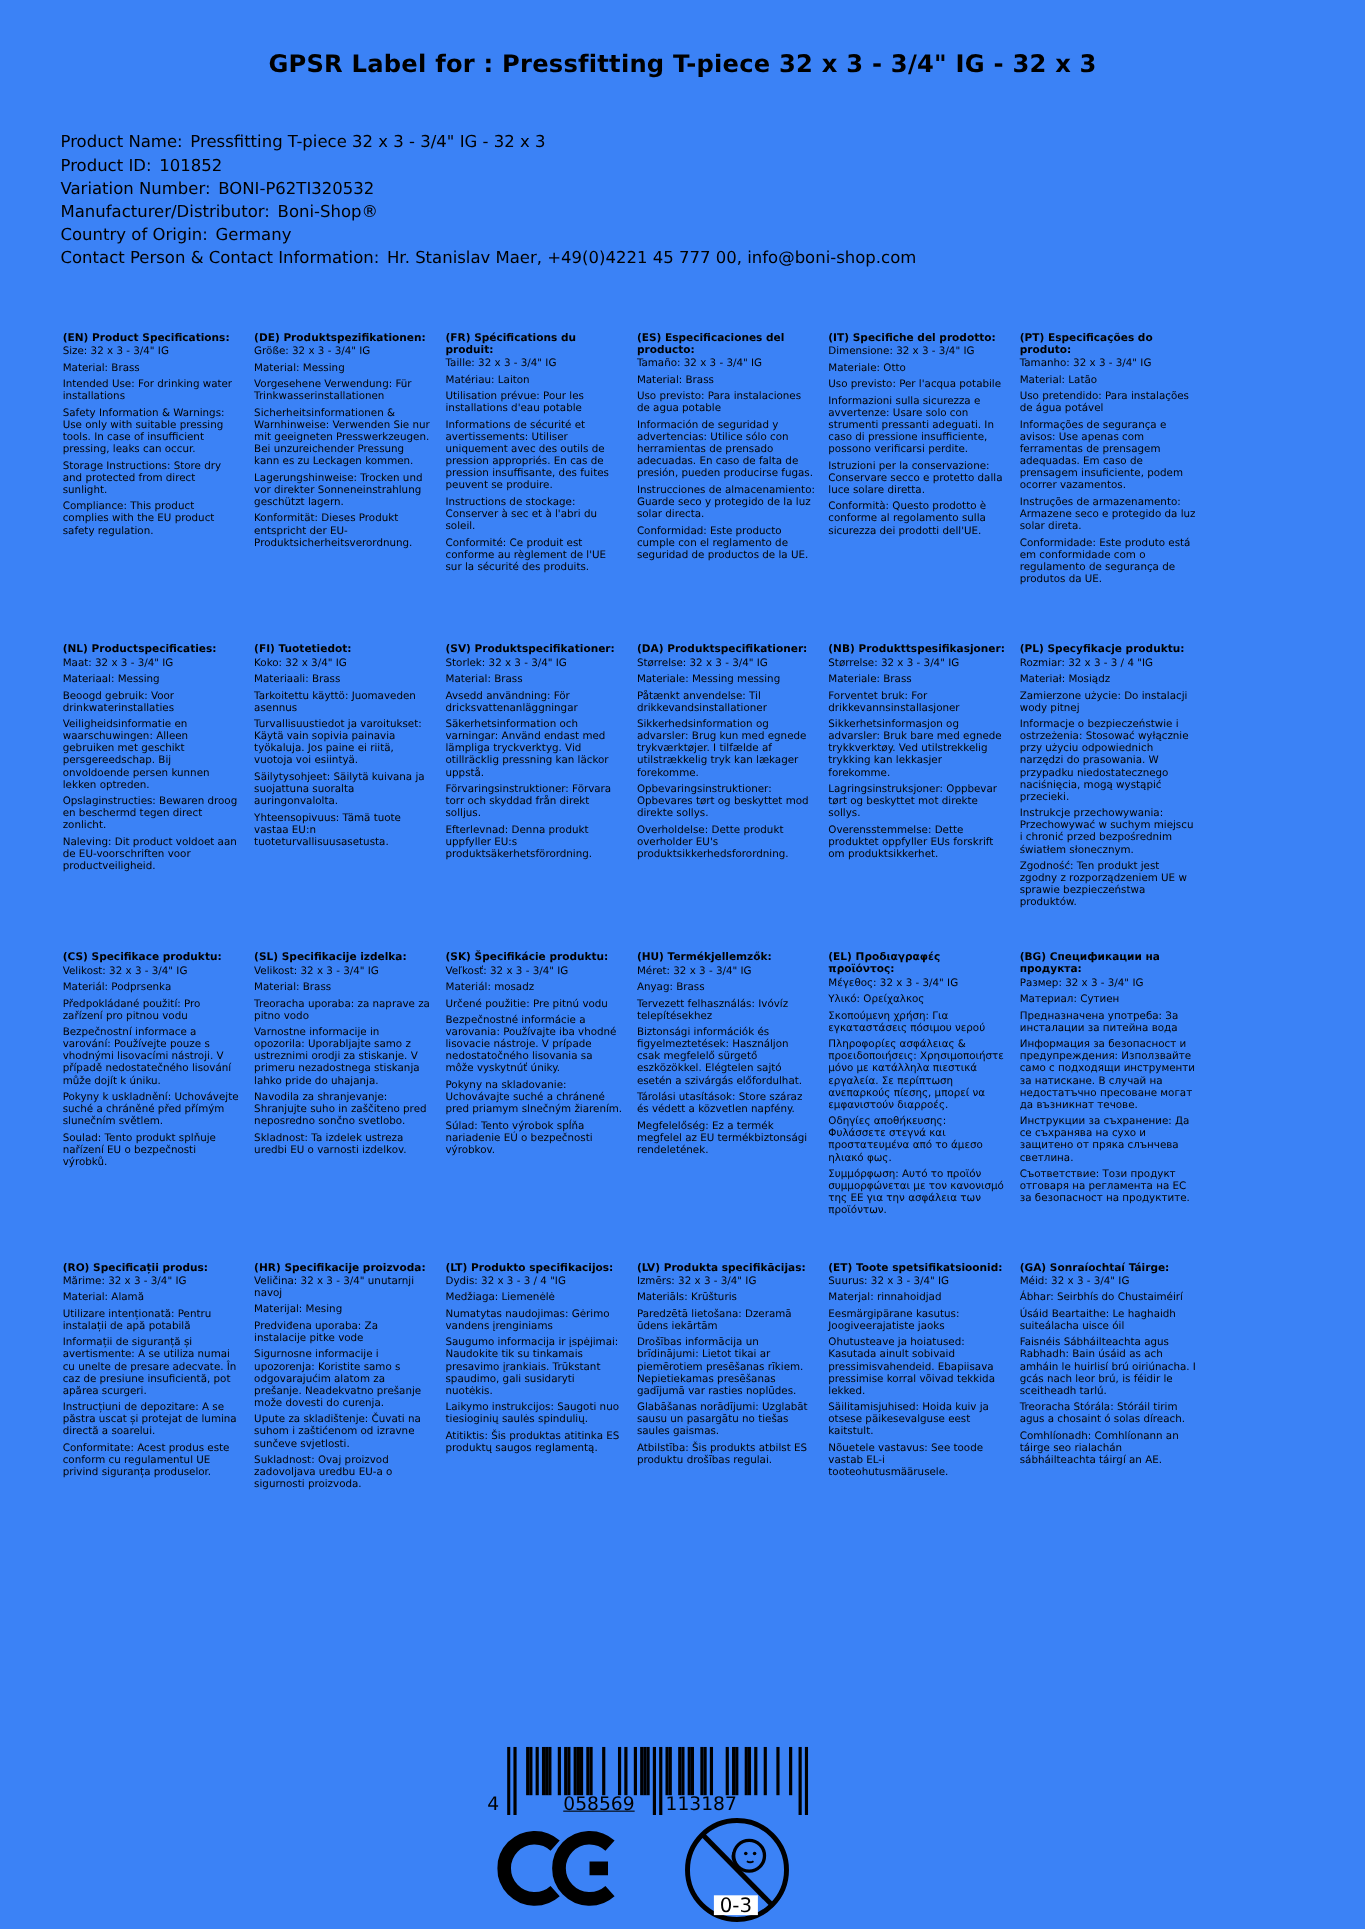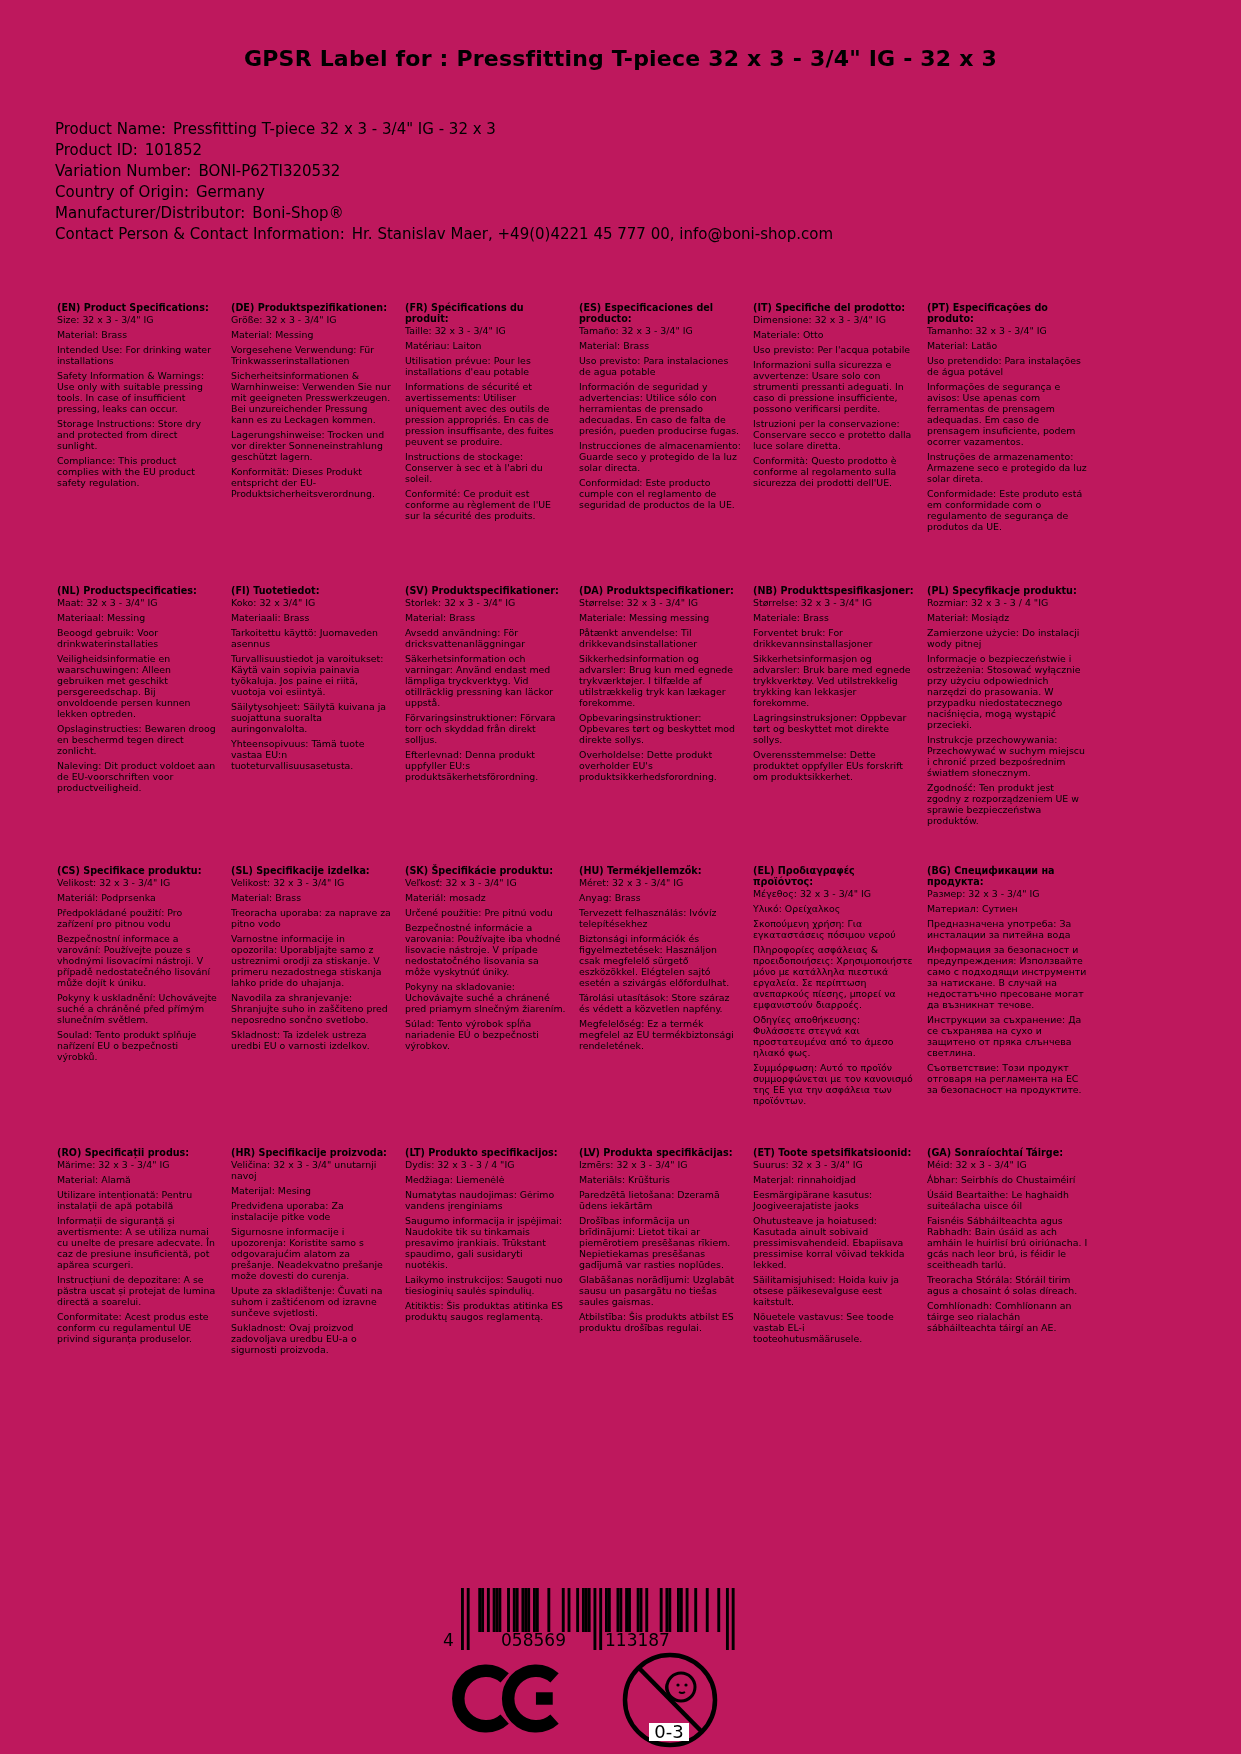--- a/index.html
+++ b/index.html
@@ -1,49 +1,49 @@
 <!DOCTYPE html>
 <html><head>
 <meta charset="utf-8">
 <style>
   html,body { margin:0; padding:0; background:#ffffff; }
-  .page { position:relative; width:1241px; height:1754px; background:#be185d;
+  .page { position:relative; width:1241px; height:1754px; background:#3b82f6;
           font-family:"DejaVu Sans", sans-serif; color:#000; overflow:hidden; }
   .title { position:absolute; top:46px; left:0; width:100%; text-align:center;
            font-size:22px; font-weight:bold; letter-spacing:0.2px; }
   .info  { position:absolute; left:55px; top:121px; font-size:15px; }
   .info-row { margin-bottom:5px; line-height:16px; }
   .info-label { font-weight:normal; margin-right:7px;margin-top:41px; }
   .grid { position:absolute; left:57px; top:273px; display:grid;
           grid-template-columns:repeat(6,162px); column-gap:12px;
           grid-template-rows:283px 280px 282px auto;margin-top:29px; }
   .block { font-size:9.4px; line-height:11px; }
   .block-header { font-weight:bold; font-size:9.6px; margin-bottom:1px; }
   .block-par { margin-bottom:4px; overflow-wrap:break-word; }
   .barcode-wrap { position:absolute; left:443px; top:1588px; width:310px; height:66px; }
   .bars { position:absolute; left:18px; top:0; }
   .bc-digit { position:absolute; top:42px; font-size:17px; }
   .bc-left-digit  { left:0; }
-  .bc-left-group  { left:30px;  width:121px; text-align:center; }
+  .bc-left-group  { left:41px;  width:121px; text-align:center;text-decoration:underline; }
   .bc-right-group { left:162px; width:121px; text-align:left; }
   .ce-wrap  { position:absolute; left:452px; top:1660px; }
   .age-wrap { position:absolute; left:620px; top:1650px; }
 </style>
 </head>
 <body>
 
 <div class="page">
   <div class="title">GPSR Label for : Pressfitting T-piece 32 x 3 - 3/4" IG - 32 x 3</div>
 
   <div class="info">
       <div class="info-row"><span class="info-label">Product Name:</span><span>Pressfitting T-piece 32 x 3 - 3/4" IG - 32 x 3</span></div>
       <div class="info-row"><span class="info-label">Product ID:</span><span>101852</span></div>
       <div class="info-row"><span class="info-label">Variation Number:</span><span>BONI-P62TI320532</span></div>
+      <div class="info-row"><span class="info-label">Manufacturer/Distributor:</span><span>Boni-Shop®</span></div>
       <div class="info-row"><span class="info-label">Country of Origin:</span><span>Germany</span></div>
-      <div class="info-row"><span class="info-label">Manufacturer/Distributor:</span><span>Boni-Shop®</span></div>
       <div class="info-row"><span class="info-label">Contact Person &amp; Contact Information:</span><span>Hr. Stanislav Maer, +49(0)4221 45 777 00, info@boni-shop.com</span></div>
     </div>
 
   <div class="grid">
       <div class="block">
         <div class="block-header">(EN) Product Specifications:</div>
         <div class="block-par">Size: 32 x 3 - 3/4" IG</div>
         <div class="block-par">Material: Brass</div>
         <div class="block-par">Intended Use: For drinking water installations</div>
         <div class="block-par">Safety Information &amp; Warnings: Use only with suitable pressing tools. In case of insufficient pressing, leaks can occur.</div>

